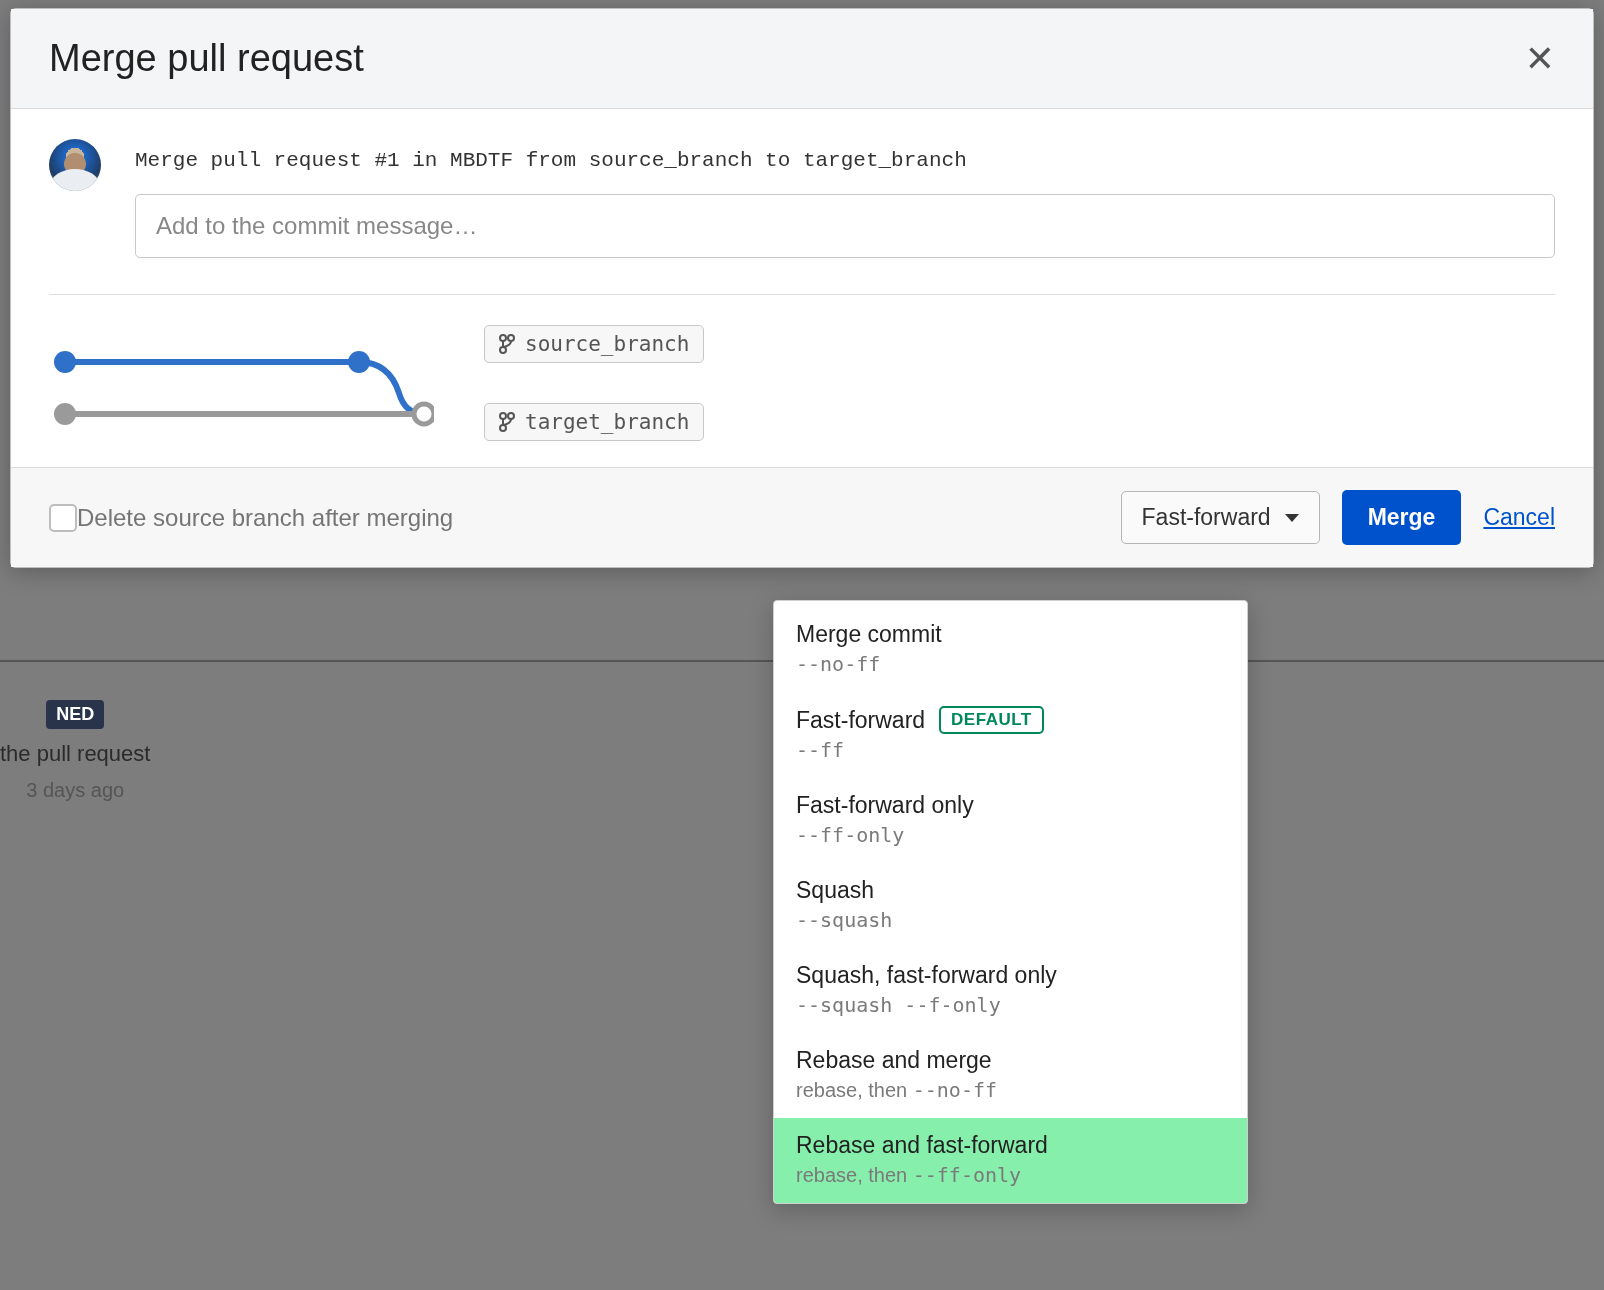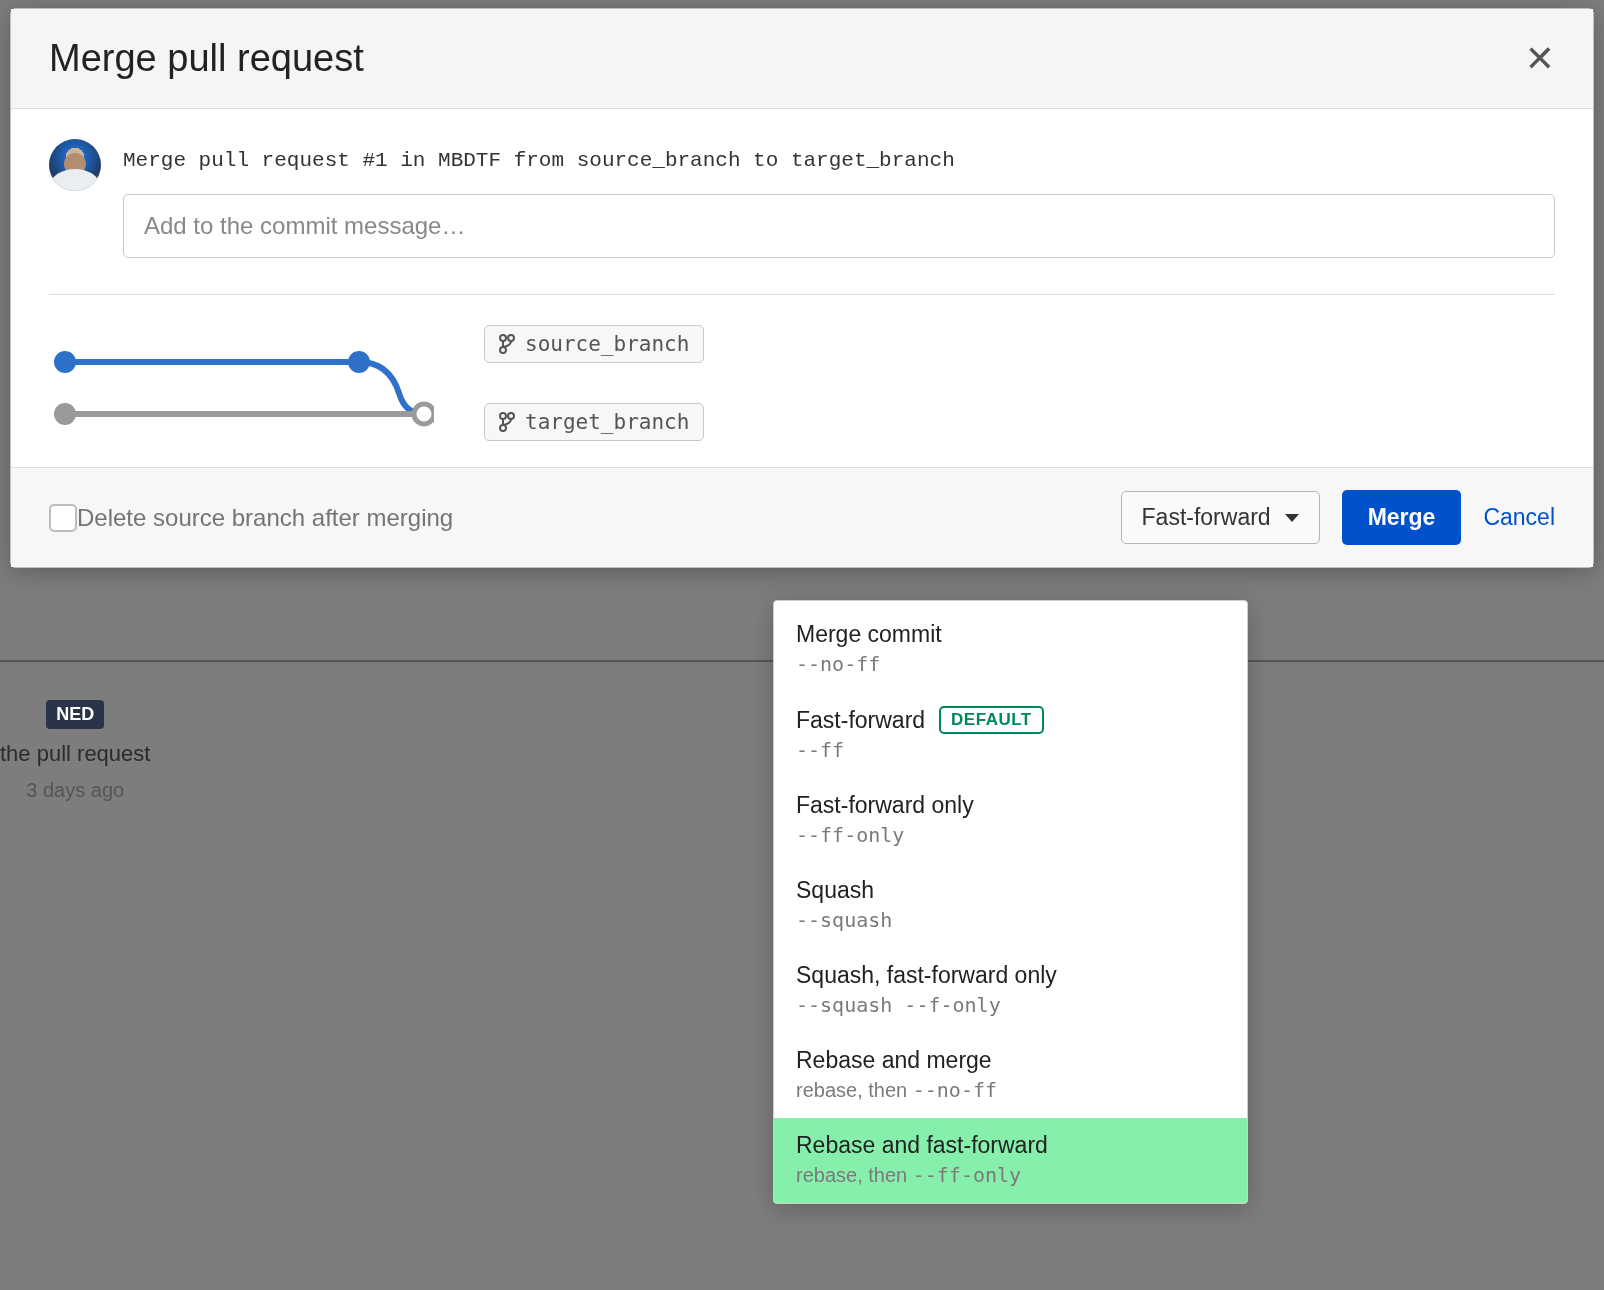--- a/index.html
+++ b/index.html
@@ -75,21 +75,21 @@
     background: none;
     border: none;
     line-height: 1;
   }
   .modal-body {
     padding: 30px 38px 26px 38px;
   }
   .commit-row {
     display: flex;
     align-items: flex-start;
-    gap: 22px;
+    gap: 34px;
   }
   .avatar {
     width: 52px;
     height: 52px;
     border-radius: 50%;
     background: radial-gradient(circle at 50% 35%, #c9b59a 0%, #c9b59a 22%, #1e66c4 22%, #1e3b64 65%, #f2f2f2 100%);
     flex-shrink: 0;
     position: relative;
     overflow: hidden;
   }
@@ -209,20 +209,21 @@
     border-radius: 5px;
     padding: 14px 26px;
     font-size: 23px;
     font-weight: 600;
     cursor: pointer;
   }
   .cancel-link {
     color: #0052cc;
     font-size: 23px;
     cursor: pointer;
+    text-decoration: underline;
   }
 
   .dropdown-menu {
     position: absolute;
     top: 600px;
     left: 773px;
     width: 475px;
     background: #fff;
     border: 1px solid #cfcfcf;
     border-radius: 4px;

